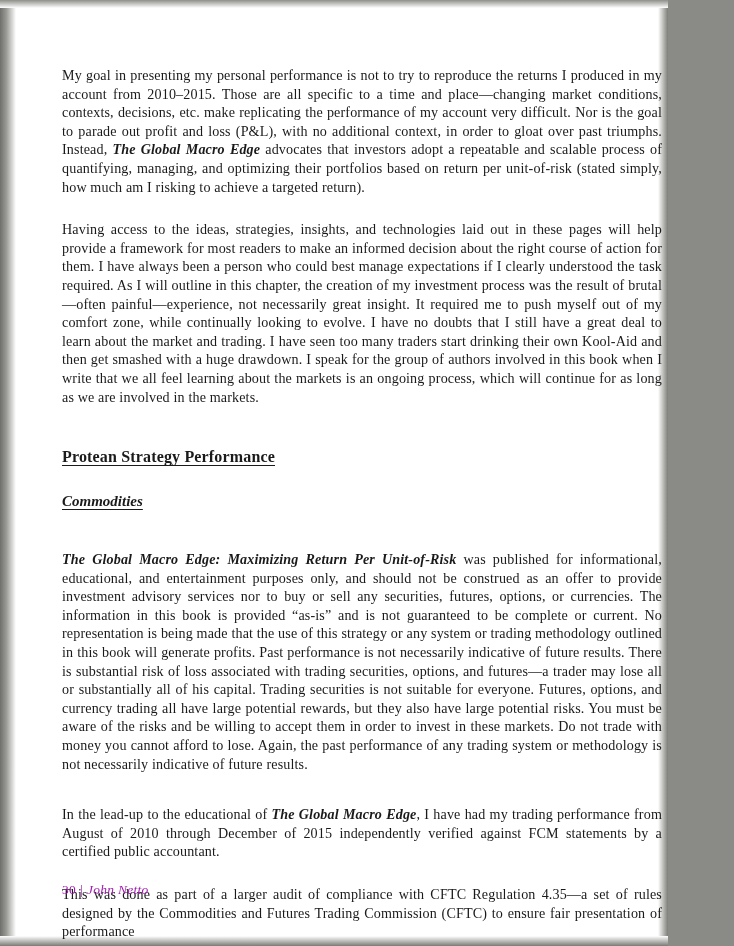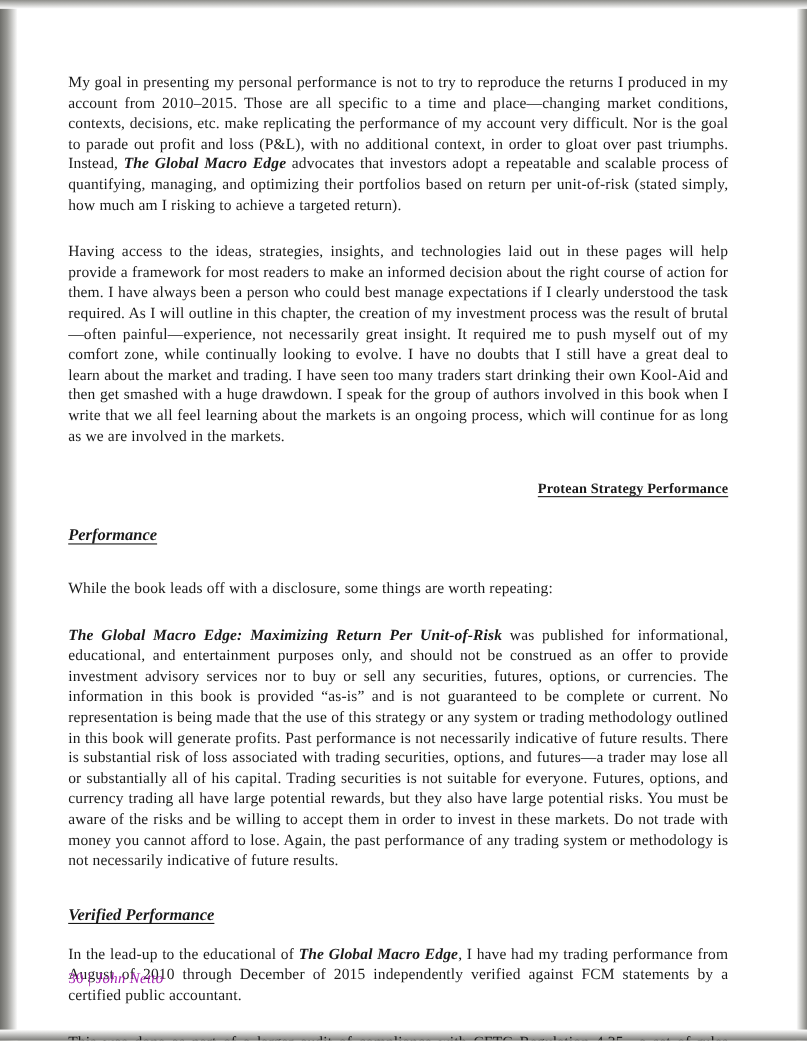--- a/index.html
+++ b/index.html
@@ -1,21 +1,21 @@
 <!DOCTYPE html>
 <html><head>
 <meta charset="utf-8">
 <style>
   html, body {
     margin: 0;
     padding: 0;
     background: #8a8a86;
   }
   .page {
-    width: 734px;
+    width: 668px;
     height: 946px;
     position: relative;
     background: #ffffff;
     overflow: hidden;
     font-family: "Liberation Serif", serif;
     color: #1a1a1a;
   }
   .page-shadow-left {
     position: absolute;
     left: 0; top: 0; bottom: 0;
@@ -50,27 +50,26 @@
     margin: 0 0 14px 0;
     font-size: 14.1px;
     line-height: 18.6px;
     text-align: justify;
     text-justify: inter-word;
     letter-spacing: 0.01em;
   }
   p.tight { margin-bottom: 0; }
   .gap-md { height: 10px; }
   h2.section-title {
-    margin: 30px 0 0 0;
-    font-size: 13px;
+    margin: 42px 0 0 0;
+    font-size: 16px;
     font-weight: bold;
     text-decoration: underline;
     text-underline-offset: 3px;
     letter-spacing: 0.01em;
-    text-align: right;
   }
   h3.sub-title {
     margin: 27px 0 0 0;
     font-size: 15px;
     font-weight: bold;
     font-style: italic;
     text-decoration: underline;
     text-underline-offset: 3px;
   }
   h3.sub-title-2 {
@@ -114,31 +113,29 @@
   <div class="content">
 
     <p class="body"><span>My goal in presenting my personal performance is not to try to reproduce the returns I produced in my account from 2010–2015. Those are all specific to a time and place—changing market conditions, contexts, decisions, etc. make replicating the performance of my account very difficult. Nor is the goal to parade out profit and loss (P&amp;L), with no additional context, in order to gloat over past triumphs. Instead, </span><span class="bi">The Global Macro Edge</span><span> advocates that investors adopt a repeatable and scalable process of quantifying, managing, and optimizing their portfolios based on return per unit-of-risk (stated simply, how much am I risking to achieve a targeted return).</span></p>
 
     <div class="gap-md"></div>
 
     <p class="body">Having access to the ideas, strategies, insights, and technologies laid out in these pages will help provide a framework for most readers to make an informed decision about the right course of action for them. I have always been a person who could best manage expectations if I clearly understood the task required. As I will outline in this chapter, the creation of my investment process was the result of brutal—often painful—experience, not necessarily great insight. It required me to push myself out of my comfort zone, while continually looking to evolve. I have no doubts that I still have a great deal to learn about the market and trading. I have seen too many traders start drinking their own Kool-Aid and then get smashed with a huge drawdown. I speak for the group of authors involved in this book when I write that we all feel learning about the markets is an ongoing process, which will continue for as long as we are involved in the markets.</p>
 
     <h2 class="section-title">Protean Strategy Performance</h2>
 
-    <h3 class="sub-title">Performance</h3>
+    <h3 class="sub-title">Commodities</h3>
 
     <div class="spacer-30"></div>
 
-    <p class="body">While the book leads off with a disclosure, some things are worth repeating:</p>
 
     <div class="gap-md"></div>
 
     <p class="body"><span class="bi">The Global Macro Edge: Maximizing Return Per Unit-of-Risk</span><span> was published for informational, educational, and entertainment purposes only, and should not be construed as an offer to provide investment advisory services nor to buy or sell any securities, futures, options, or currencies. The information in this book is provided “as-is” and is not guaranteed to be complete or current. No representation is being made that the use of this strategy or any system or trading methodology outlined in this book will generate profits. Past performance is not necessarily indicative of future results. There is substantial risk of loss associated with trading securities, options, and futures—a trader may lose all or substantially all of his capital. Trading securities is not suitable for everyone. Futures, options, and currency trading all have large potential rewards, but they also have large potential risks. You must be aware of the risks and be willing to accept them in order to invest in these markets. Do not trade with money you cannot afford to lose. Again, the past performance of any trading system or methodology is not necessarily indicative of future results.</span></p>
 
-    <h3 class="sub-title-2">Verified Performance</h3>
 
     <div class="spacer-18"></div>
 
     <p class="body"><span>In the lead-up to the educational of </span><span class="bi">The Global Macro Edge</span><span>, I have had my trading performance from August of 2010 through December of 2015 independently verified against FCM statements by a certified public accountant.</span></p>
 
     <div class="gap-md"></div>
 
     <p class="body tight">This was done as part of a larger audit of compliance with CFTC Regulation 4.35—a set of rules designed by the Commodities and Futures Trading Commission (CFTC) to ensure fair presentation of performance</p>
 
   </div>

